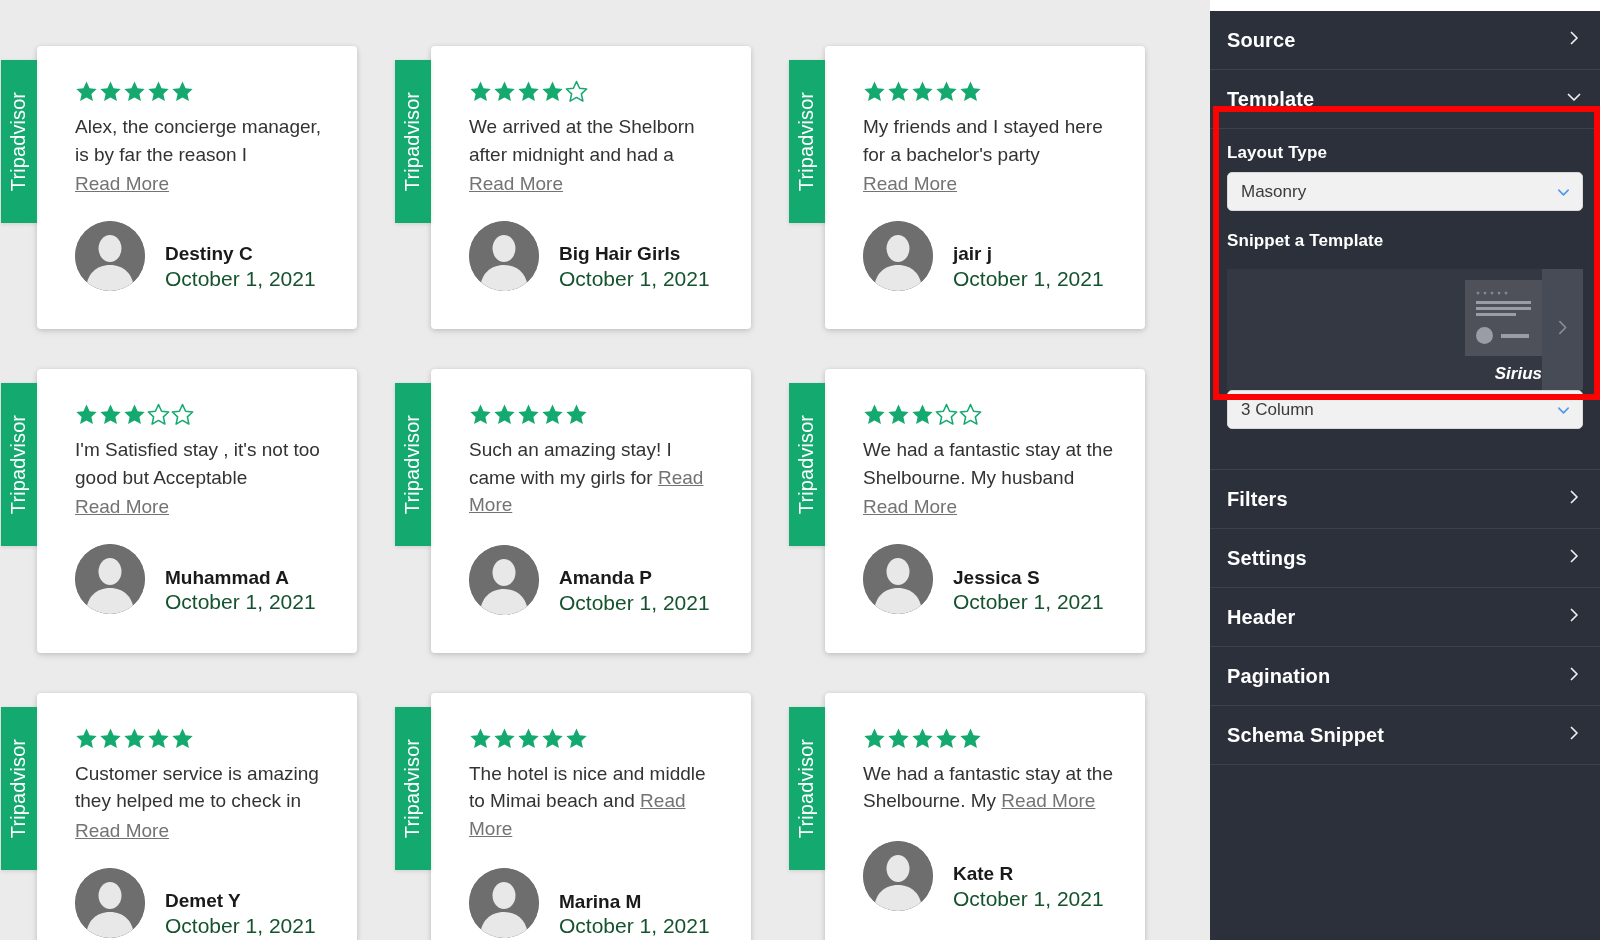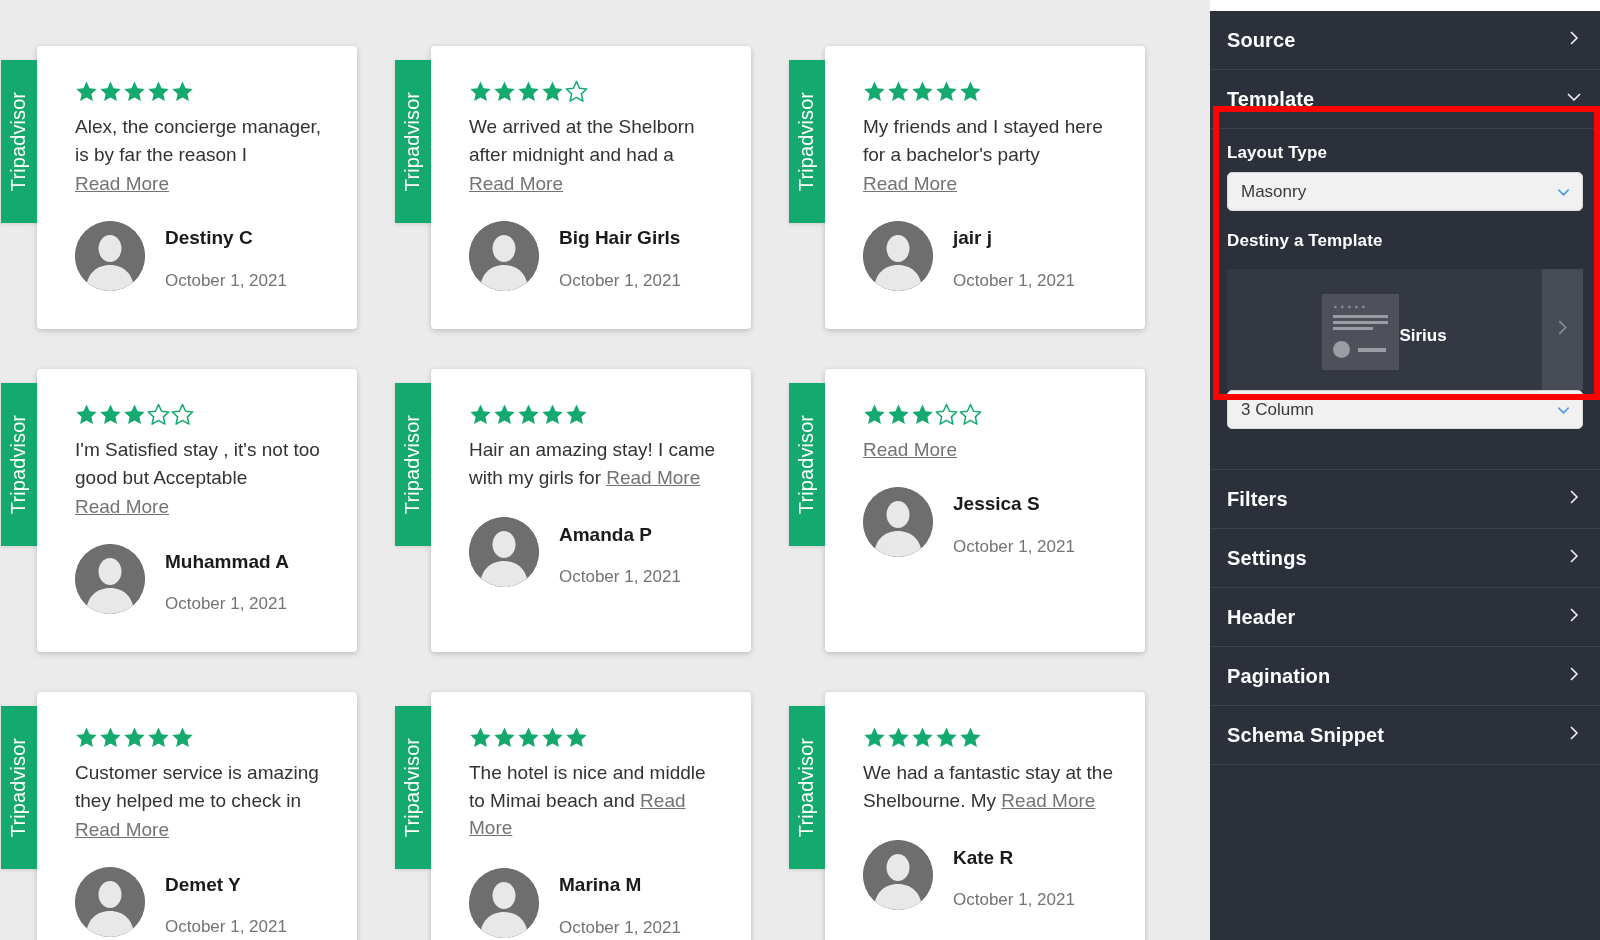--- a/index.html
+++ b/index.html
@@ -121,23 +121,23 @@
 
   .reviewer-meta { min-width: 0; }
   .reviewer-name {
     font-size: 19px;
     font-weight: 700;
     color: #1a1a1a;
     line-height: 1.3;
     white-space: nowrap;
   }
   .reviewer-date {
-    font-size: 17px;
-    color: #737373;
-    margin-top: 20px;
+    font-size: 21px;
+    color: #14532d;
+    margin-top: 0;
     white-space: nowrap;
   }
 
   
   .sidebar {
     position: relative;
     width: 390px;
     height: 940px;
     background: #2b303b;
     color: #ffffff;
@@ -202,25 +202,26 @@
     position: relative;
     margin-top: 18px;
     background: #333843;
     height: 121px;
     display: flex;
     align-items: stretch;
   }
   .tmpl-item {
     flex: 1 1 auto;
     display: flex;
-    flex-direction: row;
-    align-items: center;
+    flex-direction: column;
+    align-items: flex-end;
     justify-content: center;
     padding-top: 4px;
     cursor: pointer;
+    font-style: italic;
   }
   .tmpl-thumb {
     width: 77px;
     height: 76px;
     background: #4e5159;
     display: flex;
     flex-direction: column;
     justify-content: center;
     padding: 0 11px;
   }
@@ -498,21 +499,21 @@
                 <svg width="23" height="23" viewBox="0 0 24 24">
                   <polygon points="12,1.6 15.2,8.6 22.6,9.4 17.1,14.5 18.7,22 12,18.2 5.3,22 6.9,14.5 1.4,9.4 8.8,8.6" fill="#14a96f"></polygon>
                 </svg>
               </span>
               <span>
                 <svg width="23" height="23" viewBox="0 0 24 24">
                   <polygon points="12,1.6 15.2,8.6 22.6,9.4 17.1,14.5 18.7,22 12,18.2 5.3,22 6.9,14.5 1.4,9.4 8.8,8.6" fill="#14a96f"></polygon>
                 </svg>
               </span>
             </div>
-            <div class="review-text"><span>Hair an amazing stay! I came with my girls for</span> <a class="read-more">Read More</a></div>
+            <div class="review-text"><span>Such an amazing stay! I came with my girls for</span> <a class="read-more">Read More</a></div>
             <div class="reviewer">
               <div class="avatar">
                 <svg width="70" height="70" viewBox="0 0 70 70">
                   <circle cx="35" cy="35" r="35" fill="#6e6e6e"></circle>
                   <ellipse cx="35" cy="27.5" rx="11.5" ry="13.5" fill="#e8e8e8"></ellipse>
                   <path d="M11 70 C11 53 21.5 44 35 44 C48.5 44 59 53 59 70 Z" fill="#e8e8e8"></path>
                 </svg>
               </div>
               <div class="reviewer-meta">
                 <div class="reviewer-name">Amanda P</div>
@@ -546,20 +547,21 @@
                 <svg width="23" height="23" viewBox="0 0 24 24">
                   <polygon points="12,1.6 15.2,8.6 22.6,9.4 17.1,14.5 18.7,22 12,18.2 5.3,22 6.9,14.5 1.4,9.4 8.8,8.6" fill="none" stroke="#14a96f" stroke-width="1.6" stroke-linejoin="round"></polygon>
                 </svg>
               </span>
               <span>
                 <svg width="23" height="23" viewBox="0 0 24 24">
                   <polygon points="12,1.6 15.2,8.6 22.6,9.4 17.1,14.5 18.7,22 12,18.2 5.3,22 6.9,14.5 1.4,9.4 8.8,8.6" fill="none" stroke="#14a96f" stroke-width="1.6" stroke-linejoin="round"></polygon>
                 </svg>
               </span>
             </div>
+            <div class="review-text"><span>We had a fantastic stay at the Shelbourne. My husband</span></div>
             <div><a class="read-more block">Read More</a></div>
             <div class="reviewer">
               <div class="avatar">
                 <svg width="70" height="70" viewBox="0 0 70 70">
                   <circle cx="35" cy="35" r="35" fill="#6e6e6e"></circle>
                   <ellipse cx="35" cy="27.5" rx="11.5" ry="13.5" fill="#e8e8e8"></ellipse>
                   <path d="M11 70 C11 53 21.5 44 35 44 C48.5 44 59 53 59 70 Z" fill="#e8e8e8"></path>
                 </svg>
               </div>
               <div class="reviewer-meta">
@@ -742,21 +744,21 @@
       <div class="field-label">Layout Type</div>
       <div class="select-box">
         <span class="select-value">Masonry</span>
         <span class="select-caret">
           <svg viewBox="0 0 16 16" fill="none" stroke="#4c9ae8" stroke-width="1.7" stroke-linecap="round" stroke-linejoin="round">
               <polyline points="3,6 8,11 13,6"></polyline>
             </svg>
         </span>
       </div>
 
-      <div class="field-label" style="margin-top:20px;">Destiny a Template</div>
+      <div class="field-label" style="margin-top:20px;">Snippet a Template</div>
 
       <div class="template-carousel">
         <div class="tmpl-item">
           <div class="tmpl-thumb">
             <div class="t-stars">
               <i class="t-star"></i>
                 <i class="t-star"></i>
                 <i class="t-star"></i>
                 <i class="t-star"></i>
                 <i class="t-star"></i>

